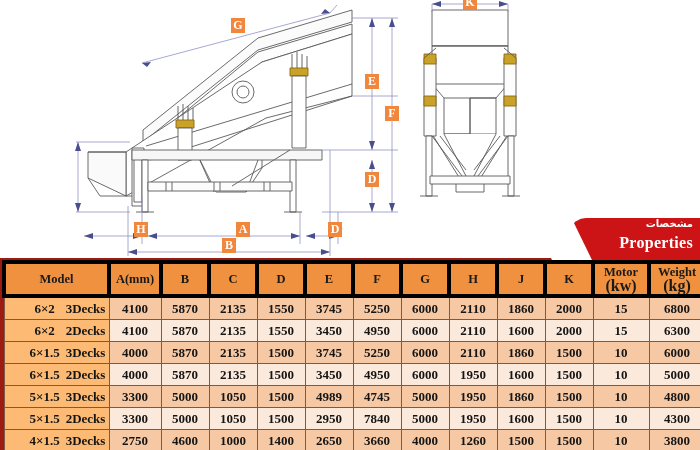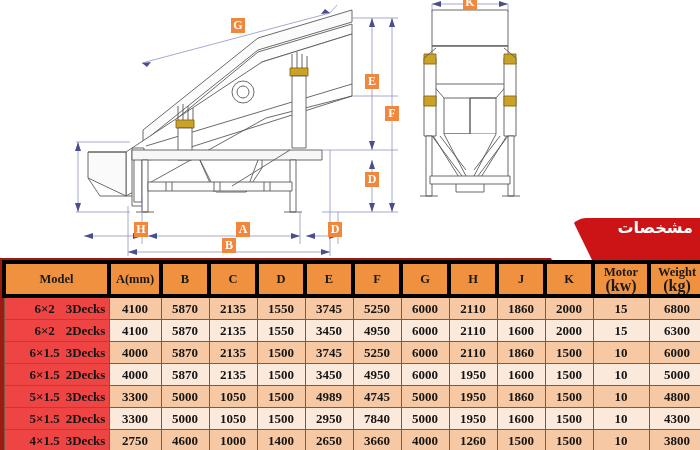--- a/index.html
+++ b/index.html
@@ -38,21 +38,21 @@
     border-top-left-radius:26px 42px;
   }
   #properties-banner .banner-skew{
     position:absolute;left:-8px;top:0;width:40px;height:42px;
     background:#ffffff;
     transform:skewX(26deg);
     transform-origin:bottom left;
   }
   .banner-ar{
     position:absolute;right:7px;top:0px;
-    color:#ffffff;font-size:16px;font-weight:bold;
+    color:#ffffff;font-size:10px;font-weight:bold;
     font-family:"DejaVu Sans", sans-serif;
     direction:rtl;
     z-index:3;
   }
   .banner-en{
     position:absolute;right:7px;top:16px;
     color:#ffffff;font-size:16px;font-weight:bold;
     font-family:"Liberation Serif", serif;
     z-index:3;
     letter-spacing:0.3px;
@@ -103,21 +103,21 @@
     font-weight:bold;
     padding:0 4px;
     text-align:left;
     letter-spacing:0;
   }
   td.model-cell .m-size{display:inline-block;min-width:42px;}
   td.model-cell .m-deck{display:inline-block;}
 
   tr.row-odd td.data-cell{background:#F6C9A4;}
   tr.row-even td.data-cell{background:#FBEADC;}
-  tr.row-odd td.model-cell,tr.row-even td.model-cell{background:#ef4444;padding-left:16px;}
+  tr.row-odd td.model-cell,tr.row-even td.model-cell{background:#fdba74;padding-left:16px;}
 
   col.c-model{width:105px;}
   col.c-a{width:52px;}
   col.c-std{width:48px;}
   col.c-motor{width:56px;}
   col.c-weight{width:56px;}
 </style>
 </head>
 <body>
 
@@ -268,20 +268,21 @@
   <div class="dim-chip" style="left:236px;top:222px;">A</div>
   <div class="dim-chip" style="left:328px;top:222px;">D</div>
   <div class="dim-chip" style="left:222px;top:238px;">B</div>
   <div class="dim-chip" style="left:463px;top:-5px;">K</div>
 </div>
 
 <div id="properties-banner">
   <div class="banner-shape"></div>
   <div class="banner-skew"></div>
   <div class="banner-ar">مشخصات</div>
+  <div class="banner-en">Properties</div>
 </div>
 
 <div id="spec-table-wrap">
   <table class="spec">
     <colgroup>
       <col class="c-model">
         <col class="c-a">
         <col class="c-std">
         <col class="c-std">
       <col class="c-std">

